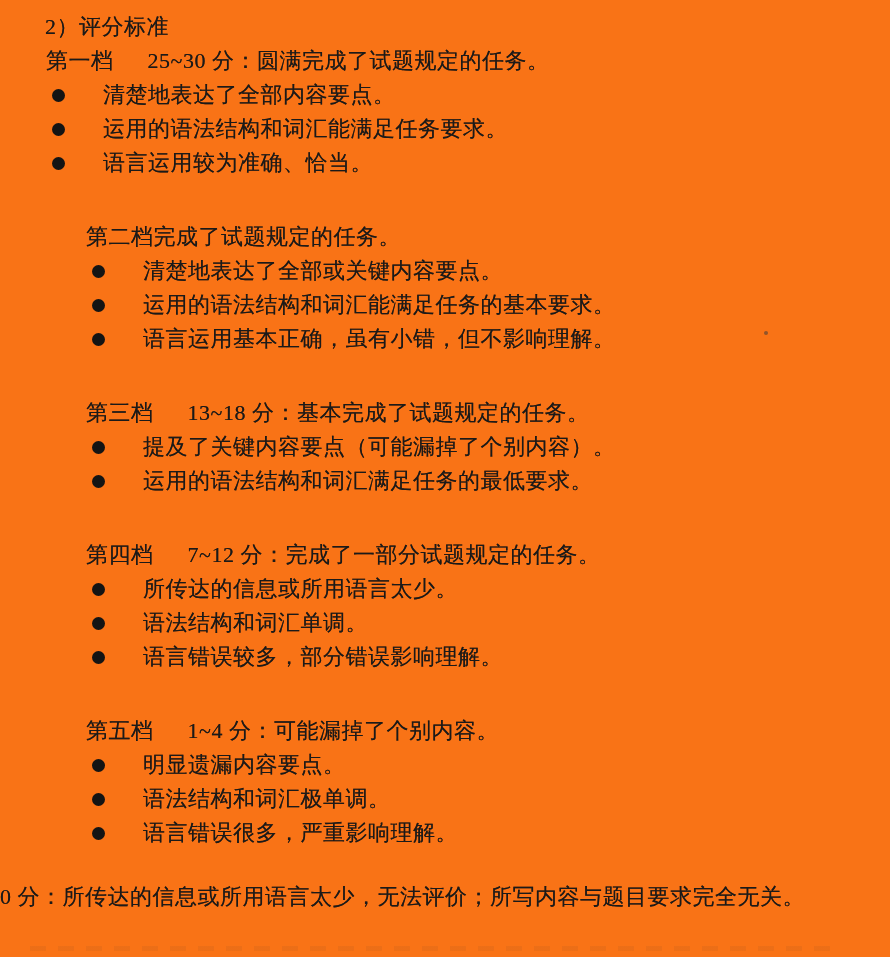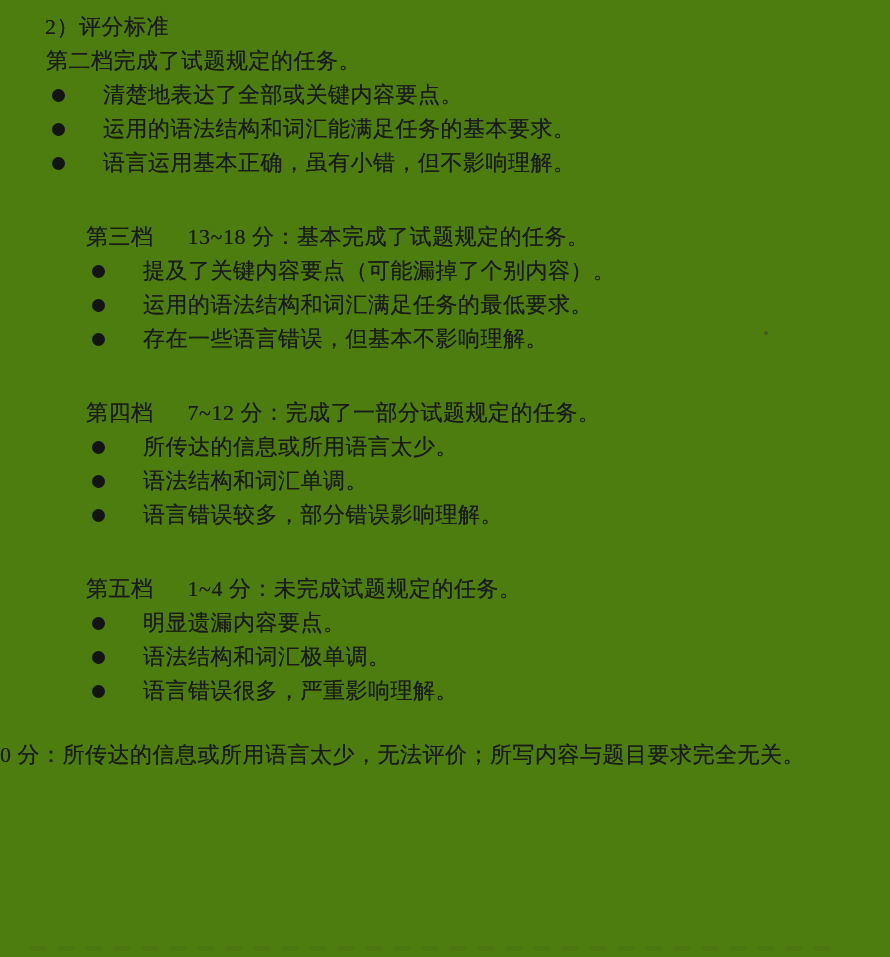--- a/index.html
+++ b/index.html
@@ -4,21 +4,21 @@
 <style>
   html, body {
     margin: 0;
     padding: 0;
     background: #ffffff;
   }
   .page {
     position: relative;
     width: 890px;
     height: 957px;
-    background: #4d7c0f;
+    background: #f97316;
     overflow: hidden;
     font-family: "Liberation Serif", "DejaVu Serif", serif;
     color: #1a1a1a;
     font-size: 22px;
     line-height: 34px;
     letter-spacing: 0.5px;
     text-shadow: 0 0 0.6px rgba(10,10,10,0.65);
   }
   .title {
     margin-top: 10px;
@@ -88,20 +88,39 @@
 </style>
 </head>
 <body>
 
 <div class="page">
   <div class="title">2）评分标准</div>
 
   <div id="bands">
       <div class="band">
         <div class="band-header">
+          <span class="band-label">第一档</span>
+          <span class="band-score">25~30 分：</span>
+          <span class="band-summary">圆满完成了试题规定的任务。</span>
+        </div>
+        <div class="point-row">
+          <span class="dot"></span>
+          <span class="point-text">清楚地表达了全部内容要点。</span>
+        </div>
+        <div class="point-row">
+          <span class="dot"></span>
+          <span class="point-text">运用的语法结构和词汇能满足任务要求。</span>
+        </div>
+        <div class="point-row">
+          <span class="dot"></span>
+          <span class="point-text">语言运用较为准确、恰当。</span>
+        </div>
+      </div>
+      <div class="band">
+        <div class="band-header">
           <span class="band-label">第二档</span>
           <span class="band-summary">完成了试题规定的任务。</span>
         </div>
         <div class="point-row">
           <span class="dot"></span>
           <span class="point-text">清楚地表达了全部或关键内容要点。</span>
         </div>
         <div class="point-row">
           <span class="dot"></span>
           <span class="point-text">运用的语法结构和词汇能满足任务的基本要求。</span>
@@ -118,24 +137,20 @@
           <span class="band-summary">基本完成了试题规定的任务。</span>
         </div>
         <div class="point-row">
           <span class="dot"></span>
           <span class="point-text">提及了关键内容要点（可能漏掉了个别内容）。</span>
         </div>
         <div class="point-row">
           <span class="dot"></span>
           <span class="point-text">运用的语法结构和词汇满足任务的最低要求。</span>
         </div>
-        <div class="point-row">
-          <span class="dot"></span>
-          <span class="point-text">存在一些语言错误，但基本不影响理解。</span>
-        </div>
       </div>
       <div class="band">
         <div class="band-header">
           <span class="band-label">第四档</span>
           <span class="band-score">7~12 分：</span>
           <span class="band-summary">完成了一部分试题规定的任务。</span>
         </div>
         <div class="point-row">
           <span class="dot"></span>
           <span class="point-text">所传达的信息或所用语言太少。</span>
@@ -146,21 +161,21 @@
         </div>
         <div class="point-row">
           <span class="dot"></span>
           <span class="point-text">语言错误较多，部分错误影响理解。</span>
         </div>
       </div>
       <div class="band">
         <div class="band-header">
           <span class="band-label">第五档</span>
           <span class="band-score">1~4 分：</span>
-          <span class="band-summary">未完成试题规定的任务。</span>
+          <span class="band-summary">可能漏掉了个别内容。</span>
         </div>
         <div class="point-row">
           <span class="dot"></span>
           <span class="point-text">明显遗漏内容要点。</span>
         </div>
         <div class="point-row">
           <span class="dot"></span>
           <span class="point-text">语法结构和词汇极单调。</span>
         </div>
         <div class="point-row">

